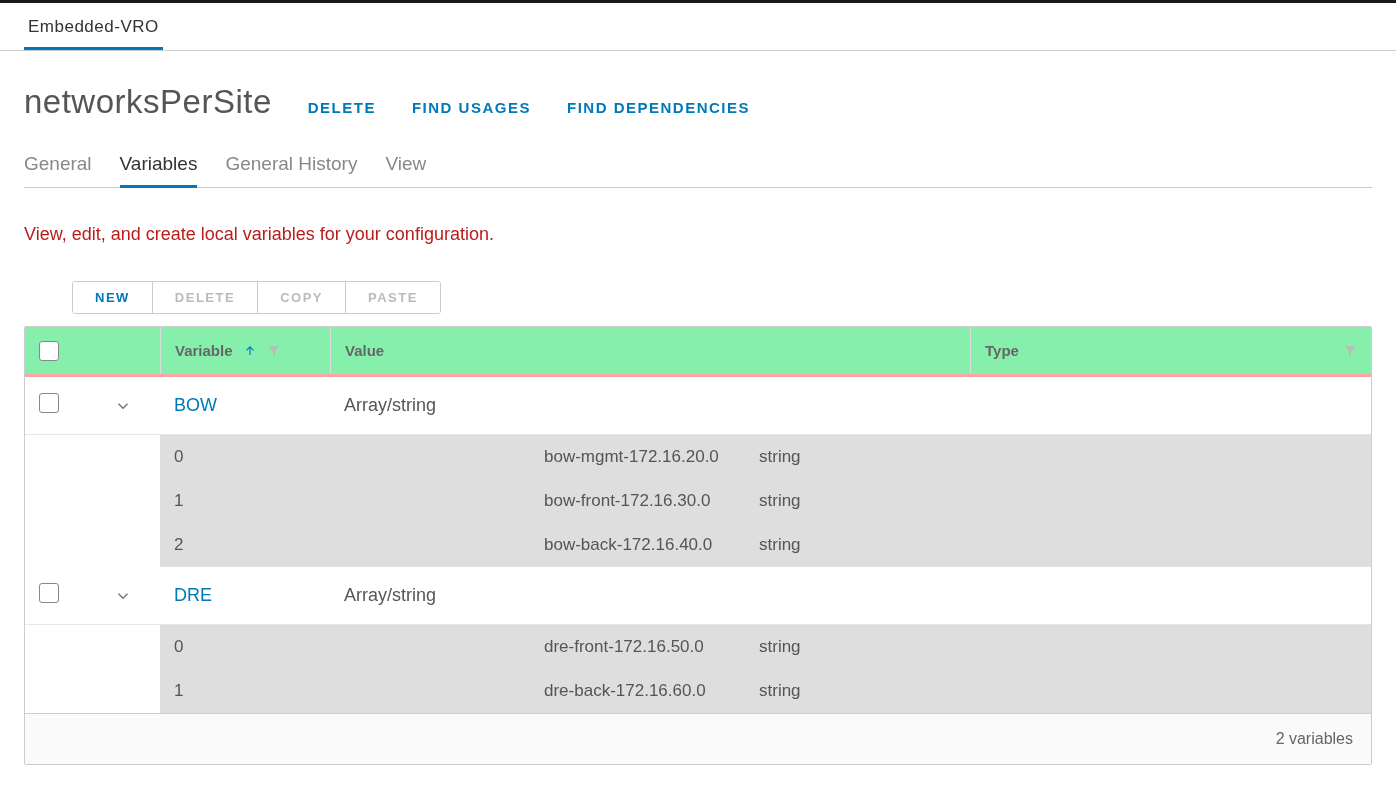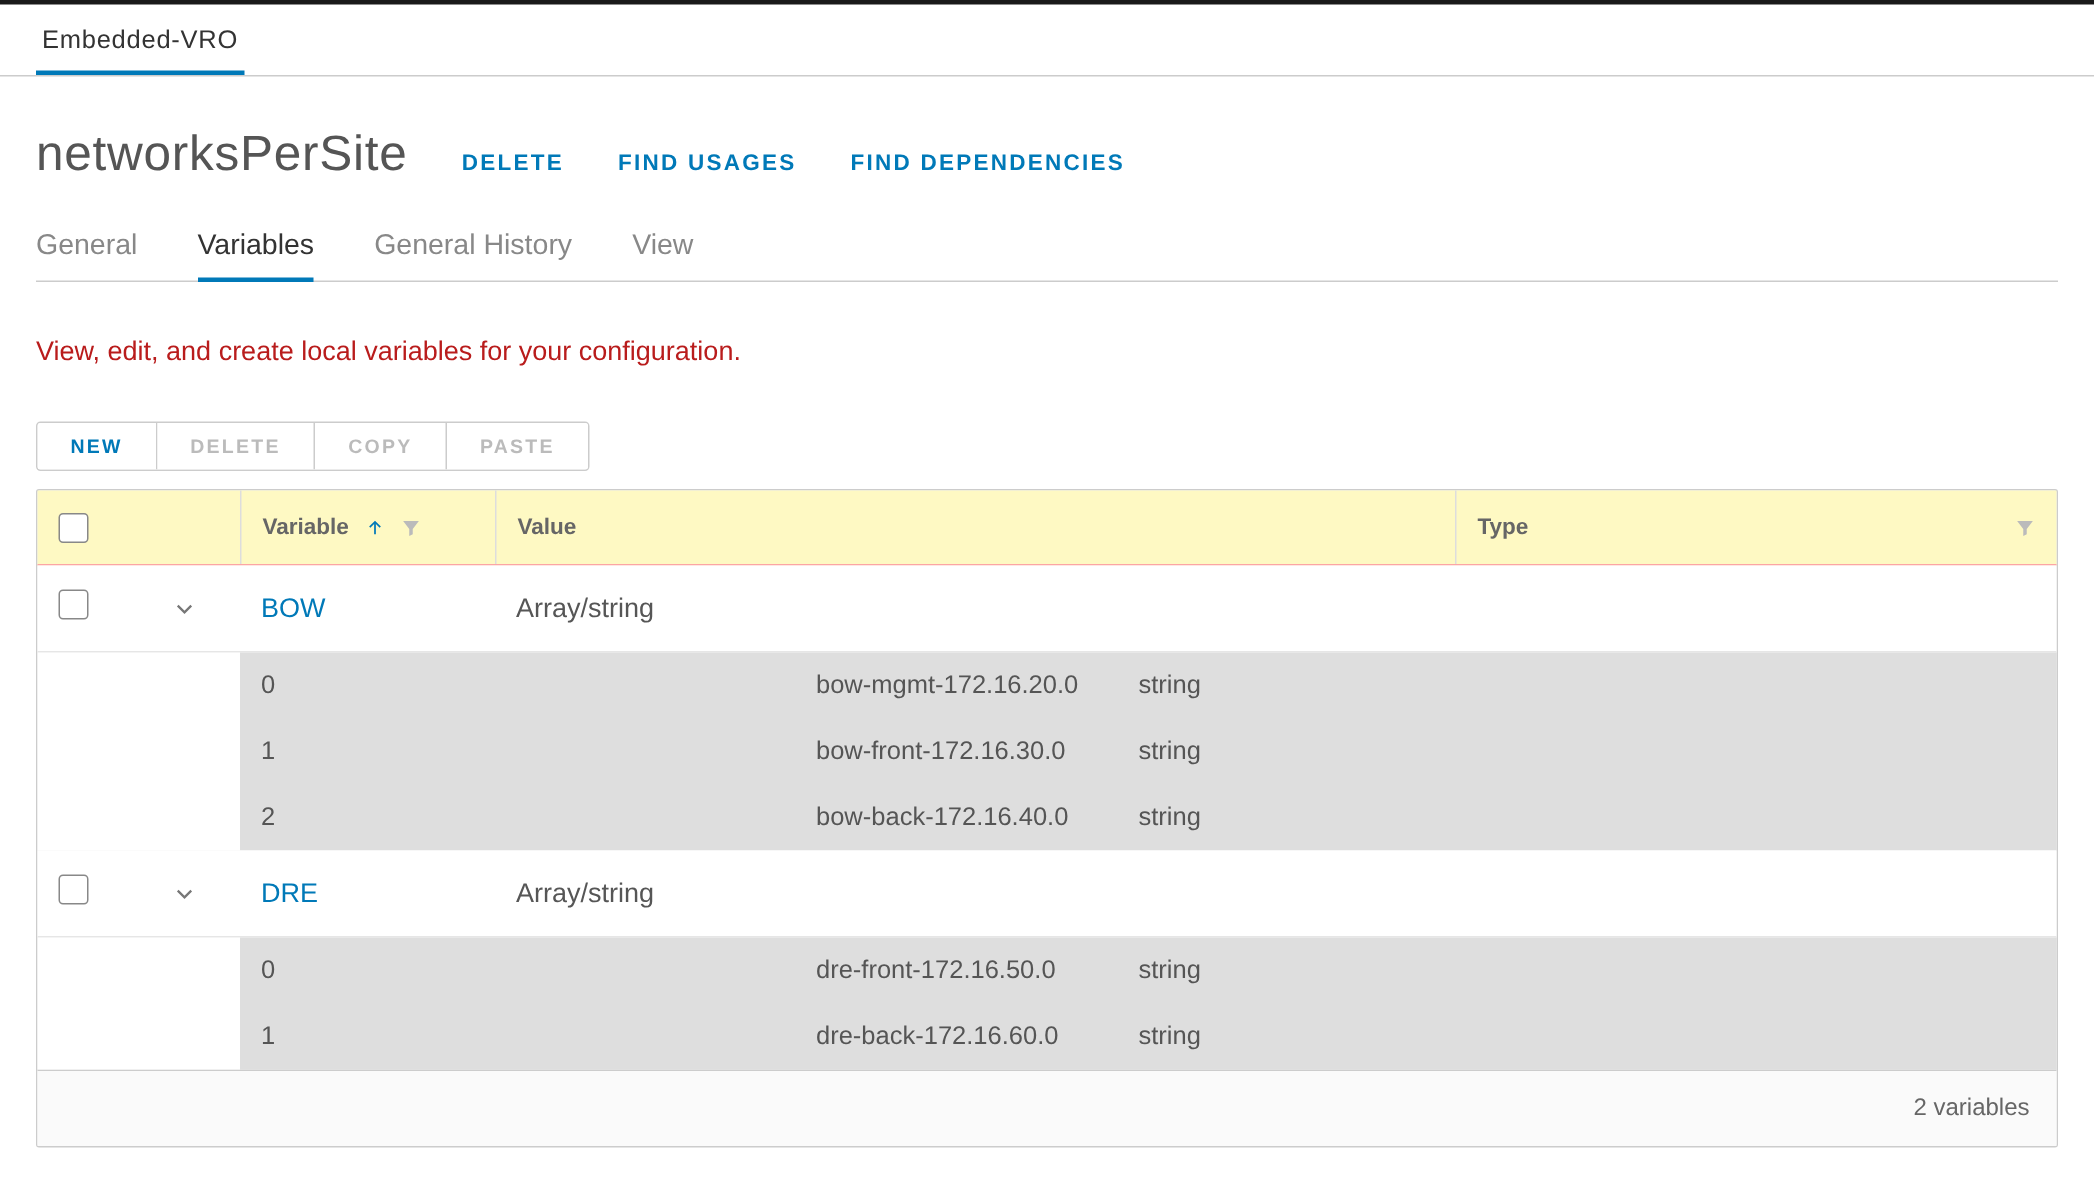--- a/index.html
+++ b/index.html
@@ -42,21 +42,21 @@
   }
   .action-link {
     color: #0079b8;
     font-size: 15px;
     font-weight: 600;
     letter-spacing: 1.5px;
     cursor: pointer;
   }
   .tabs {
     display: flex;
-    gap: 40px;
+    gap: 28px;
     margin-top: 32px;
     border-bottom: 1px solid #ccc;
   }
   .tab {
     padding-bottom: 10px;
     font-size: 19px;
     color: #888;
     cursor: pointer;
   }
   .tab.active {
@@ -68,20 +68,21 @@
     margin-top: 36px;
     font-size: 18px;
     color: #b91c1c;
   }
   .btn-group {
     display: inline-flex;
     margin-top: 36px;
     border: 1px solid #ccc;
     border-radius: 3px;
     overflow: hidden;
+    margin-left: 48px;
   }
   .btn-group button {
     background: #fff;
     border: none;
     border-right: 1px solid #ccc;
     padding: 8px 22px;
     font-size: 13px;
     font-weight: 600;
     letter-spacing: 1.5px;
     cursor: pointer;
@@ -90,22 +91,22 @@
   .btn-group button:last-child { border-right: none; }
   .btn-group button.primary { color: #0079b8; }
   .table-wrap {
     border: 1px solid #ccc;
     margin-top: 12px;
     border-radius: 2px;
   }
   .thead {
     display: grid;
     grid-template-columns: 60px 75px 170px 640px 1fr;
-    background: #fef9c3;
-    border-bottom: 1px solid #fca5a5;
+    background: #86efac;
+    border-bottom: 3px solid #fca5a5;
     align-items: center;
     height: 50px;
   }
   .th {
     display: flex;
     align-items: center;
     gap: 10px;
     padding: 0 14px;
     font-weight: 600;
     color: #666;

